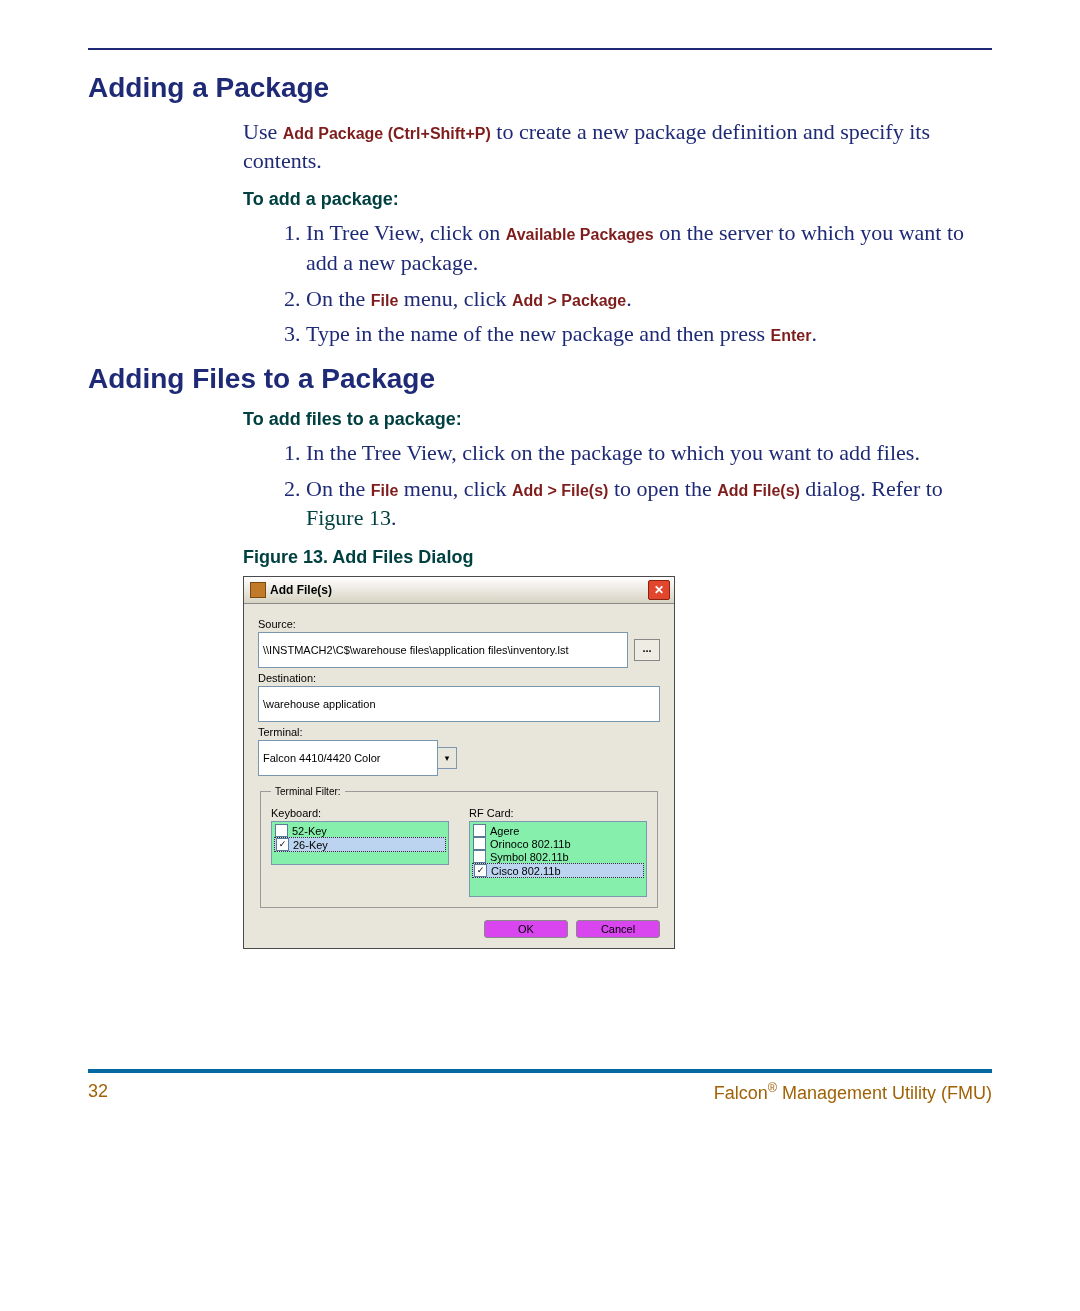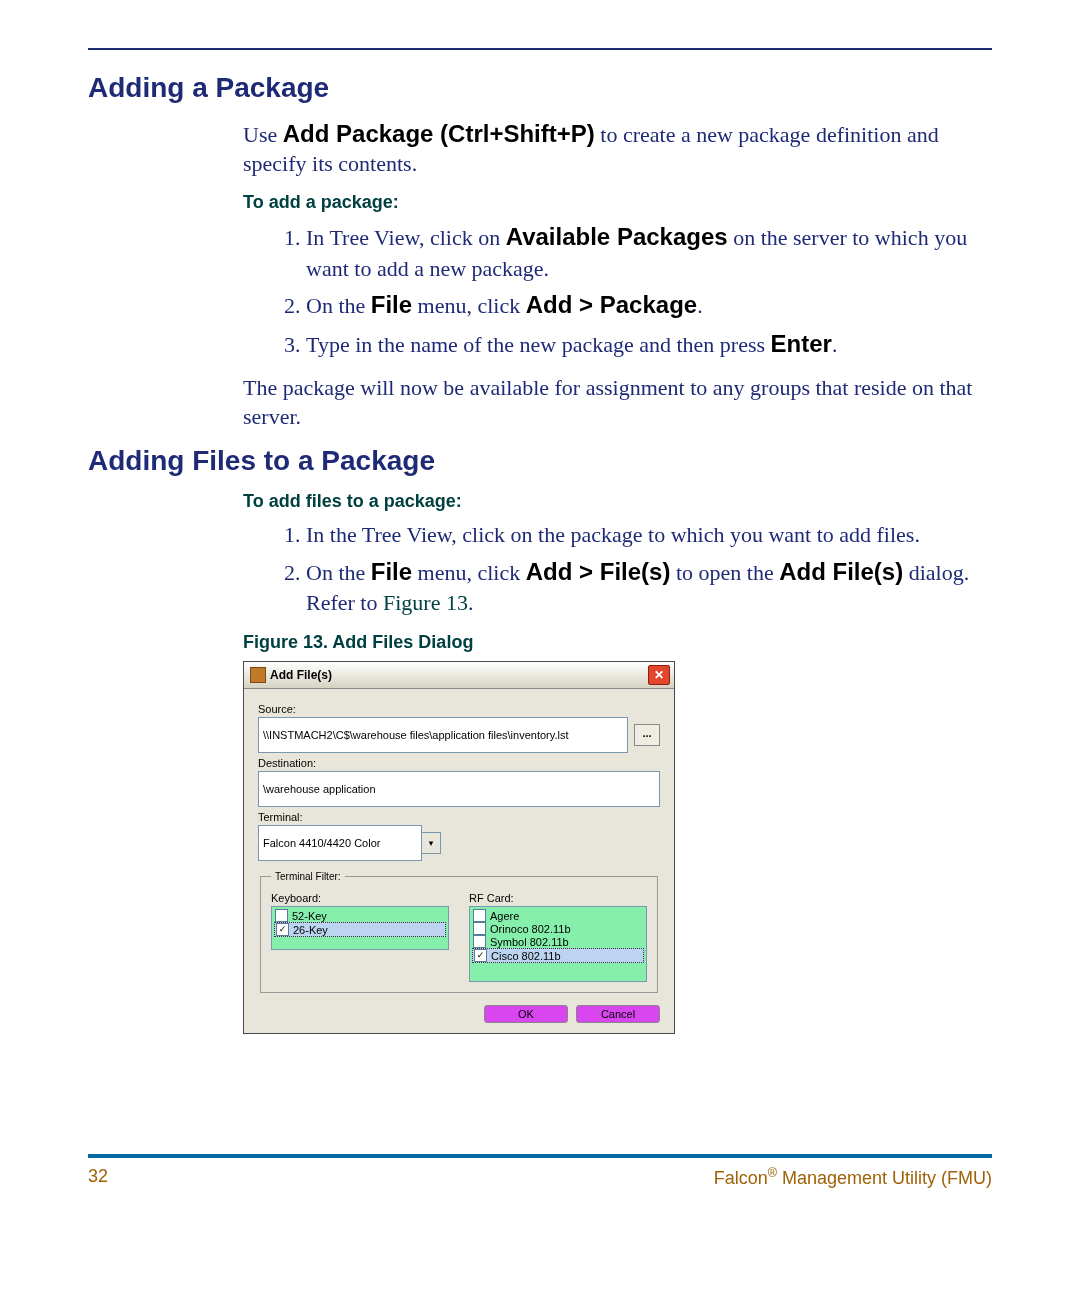--- a/index.html
+++ b/index.html
@@ -52,22 +52,22 @@
     font-size: 22px;
     line-height: 1.35;
     margin: 0 0 14px 0;
     padding-left: 40px;
     margin-left: 178px;
   }
   ol.steps li { margin-bottom: 6px; }
   .ui-bold {
     font-family: Arial, Helvetica, sans-serif;
     font-weight: bold;
-    color: #000000;
-    font-size: 24px;
+    color: #7f1d1d;
+    font-size: 16px;
   }
   .figref { color: #004040; }
 
   
   .dialog {
     width: 430px;
     margin-left: 155px;
     background: #e8e6da;
     border: 1px solid #4a4a4a;
     font-family: Tahoma, Arial, sans-serif;
@@ -109,21 +109,21 @@
   .source-row .txt { flex: 1; }
   .browse {
     width: 24px; height: 20px;
     background: #efede3;
     border: 1px solid #888;
     text-align: center;
     line-height: 16px;
     font-weight: bold;
   }
   .terminal-row { display:flex; align-items:center; }
-  .terminal-row .txt { width: 164px; }
+  .terminal-row .txt { width: 180px; }
   .dd-btn {
     width: 18px; height: 20px;
     border: 1px solid #7a97b0;
     border-left: none;
     background: #e9e7db;
     display:flex; align-items:center; justify-content:center;
   }
   .dd-btn span { font-size: 9px; }
   fieldset.filter {
     margin-top: 10px;
@@ -189,23 +189,20 @@
     <li>
       <span>In Tree View, click on </span><span class="ui-bold">Available Packages</span><span> on the server to which you want to add a new package.</span>
     </li>
     <li>
       <span>On the </span><span class="ui-bold">File</span><span> menu, click </span><span class="ui-bold">Add &gt; Package</span><span>.</span>
     </li>
     <li>
       <span>Type in the name of the new package and then press </span><span class="ui-bold">Enter</span><span>.</span>
     </li>
   </ol>
-  <div class="body-text">
-    <p>The package will now be available for assignment to any groups that reside on that server.</p>
-  </div>
 
   <h2 class="section-title">Adding Files to a Package</h2>
   <div class="sub-heading">To add files to a package:</div>
   <ol class="steps">
     <li>In the Tree View, click on the package to which you want to add files.</li>
     <li>
       <span>On the </span><span class="ui-bold">File</span><span> menu, click </span><span class="ui-bold">Add &gt; File(s)</span><span> to open the </span><span class="ui-bold">Add File(s)</span><span> dialog. Refer to </span><span class="figref">Figure 13</span><span>.</span>
     </li>
   </ol>
   <div class="sub-heading">Figure 13. Add Files Dialog</div>

